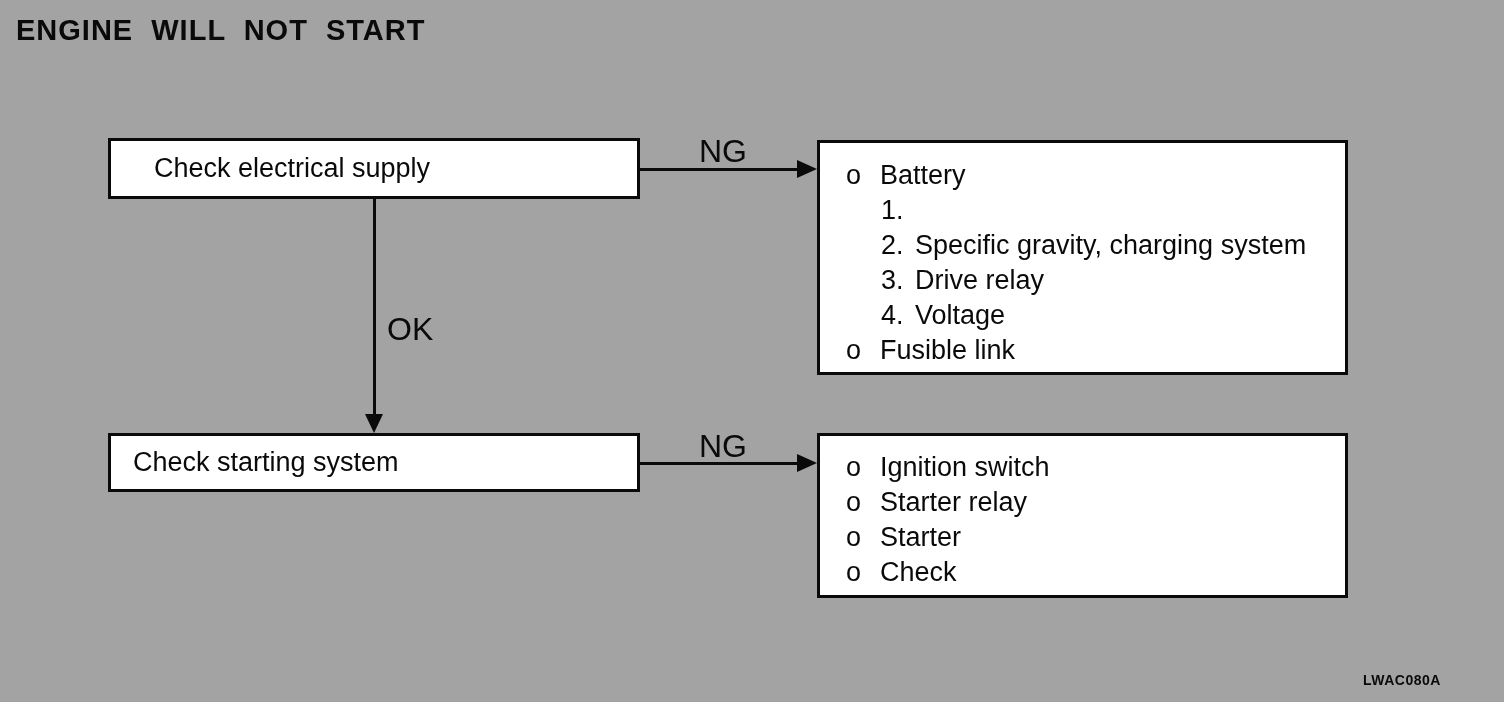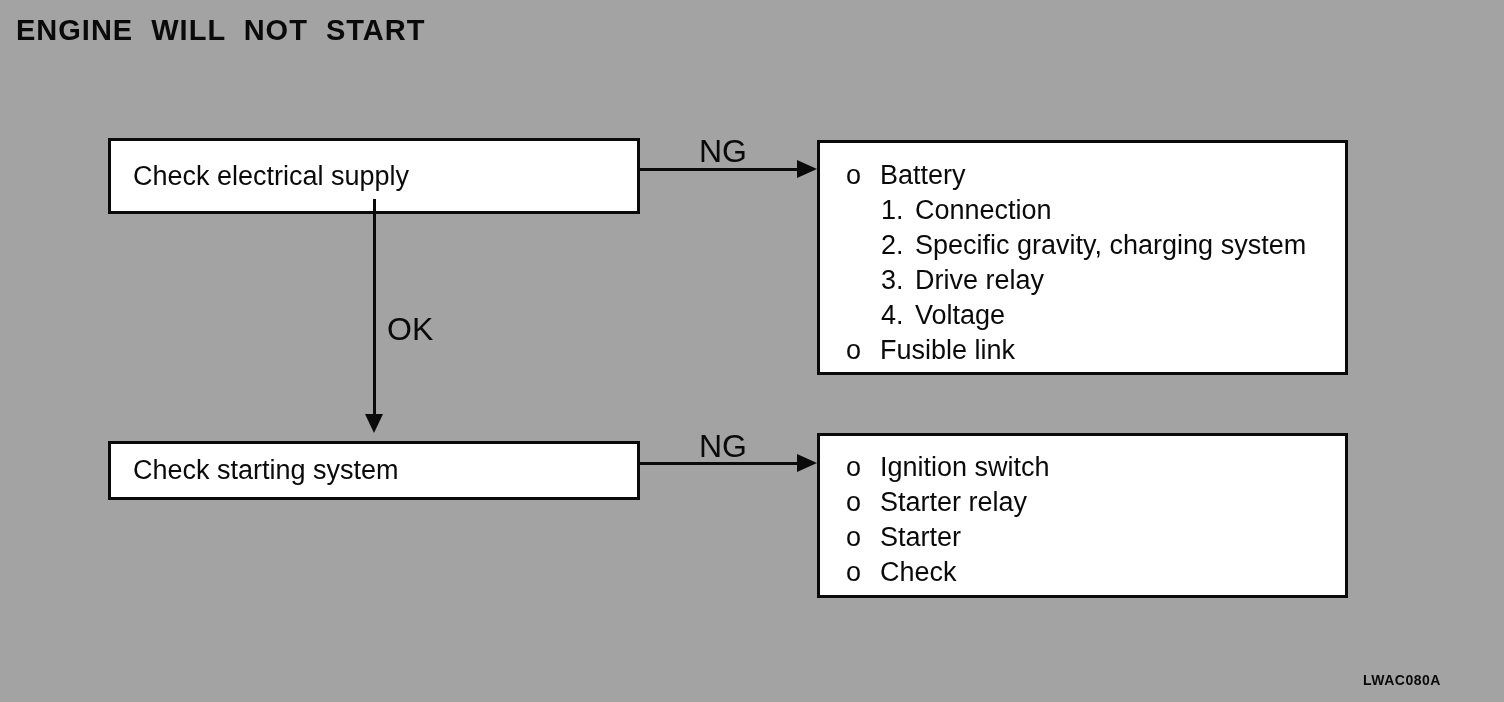--- a/index.html
+++ b/index.html
@@ -32,22 +32,22 @@
     box-sizing: border-box;
     display: flex;
     align-items: center;
     background: #ffffff;
   }
   .node .node-label {
     padding-left: 22px;
     font-size: 27px;
     white-space: nowrap;
   }
-  .box1 { left: 108px; top: 138px; width: 532px; height: 76px; }
-  .box2 { left: 108px; top: 433px; width: 532px; height: 59px; margin-top: 8px; }
+  .box1 { left: 108px; top: 138px; width: 532px; height: 61px; padding-left: 21px; }
+  .box2 { left: 108px; top: 433px; width: 532px; height: 59px; }
   .resultbox {
     position: absolute;
     border: 3px solid #0a0a0a;
     box-sizing: border-box;
     background: #ffffff;
   }
   .rbox1 { left: 817px; top: 140px; width: 531px; height: 235px; padding-top: 15px; }
   .rbox2 { left: 817px; top: 433px; width: 531px; height: 165px; padding-top: 14px; }
   .row {
     display: flex;
@@ -118,21 +118,20 @@
   <div class="resultbox rbox1">
     <div>
 
         <div class="row">
           <span class="marker">o</span>
           <span class="text">Battery</span>
         </div>
 
         <div class="row indent">
           <span class="marker">1.</span>
-          <span class="text">Connection</span>
         </div>
 
         <div class="row indent">
           <span class="marker">2.</span>
           <span class="text">Specific gravity, charging system</span>
         </div>
 
         <div class="row indent">
           <span class="marker">3.</span>
           <span class="text">Drive relay</span>

